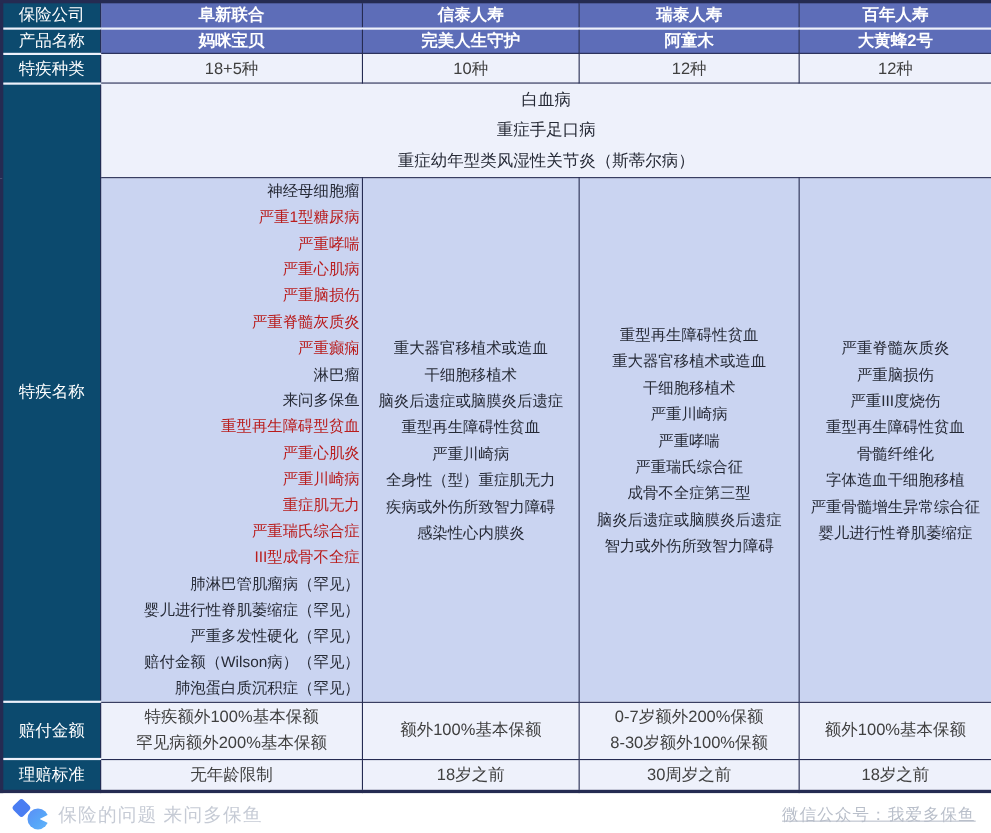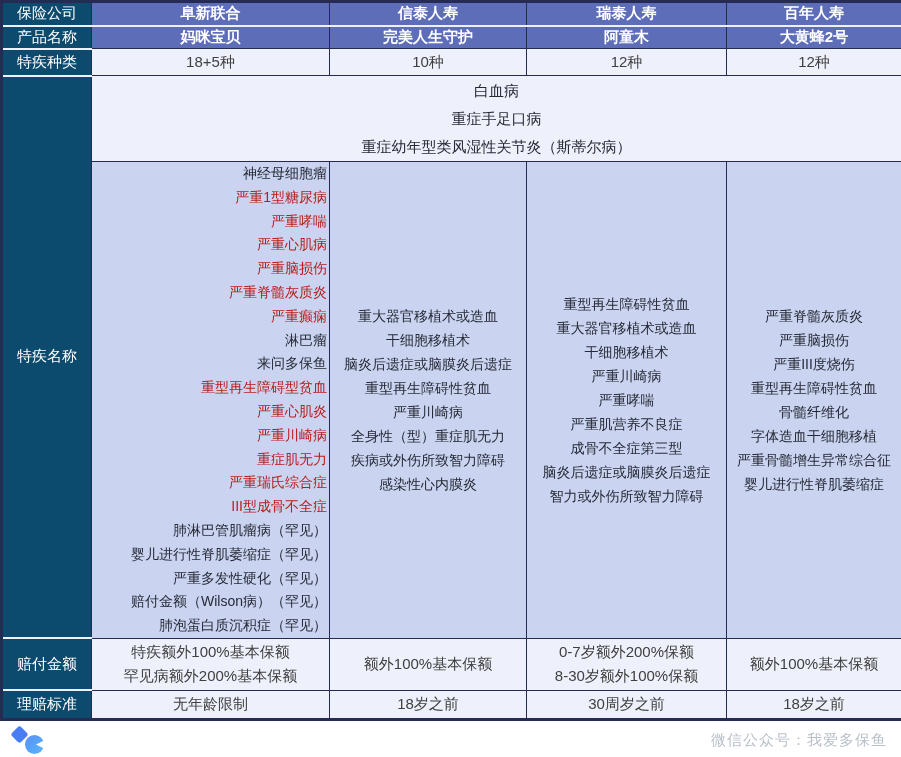--- a/index.html
+++ b/index.html
@@ -86,21 +86,21 @@
     border-radius:50%;
     background:linear-gradient(135deg,#5b8ef6 0%, #57a7f8 60%, #66b4fa 100%);
   }
   .logo .notch {
     position:absolute; right:-1px; bottom:5px;
     width:9px; height:9px;
     background:#ffffff;
     clip-path:polygon(100% 0, 100% 100%, 0 50%);
   }
   .brand-text { font-size:17px; color:#c6cbd5; letter-spacing:1px; }
-  .wechat-text { font-size:15px; color:#b9bfca; letter-spacing:1px; }
+  .wechat-text { font-size:15px; color:#b9bfca; letter-spacing:1px;text-decoration:underline; }
 </style>
 </head>
 <body>
 
 <div class="page">
 
   <table class="cmp">
     <colgroup>
       <col class="c0">
         <col class="c1">
@@ -180,21 +180,21 @@
               <div class="line">感染性心内膜炎</div>
             </div>
           </td>
       <td>
             <div class="midlist">
               <div class="line">重型再生障碍性贫血</div>
               <div class="line">重大器官移植术或造血</div>
               <div class="line">干细胞移植术</div>
               <div class="line">严重川崎病</div>
               <div class="line">严重哮喘</div>
-              <div class="line">严重肌营养不良症</div>
+              <div class="line">严重瑞氏综合征</div>
               <div class="line">成骨不全症第三型</div>
               <div class="line">脑炎后遗症或脑膜炎后遗症</div>
               <div class="line">智力或外伤所致智力障碍</div>
             </div>
           </td>
       <td>
             <div class="midlist">
               <div class="line">严重脊髓灰质炎</div>
               <div class="line">严重脑损伤</div>
               <div class="line">严重III度烧伤</div>
@@ -243,17 +243,18 @@
   </tbody>
     </table>
 
   <div class="footer">
     <div class="brand">
       <div class="logo">
         <div class="diamond"></div>
         <div class="fishbody"></div>
         <div class="notch"></div>
       </div>
+      <div class="brand-text">保险的问题 来问多保鱼</div>
     </div>
     <div class="wechat-text">微信公众号：我爱多保鱼</div>
   </div>
 
 </div>
 
 </body></html>

